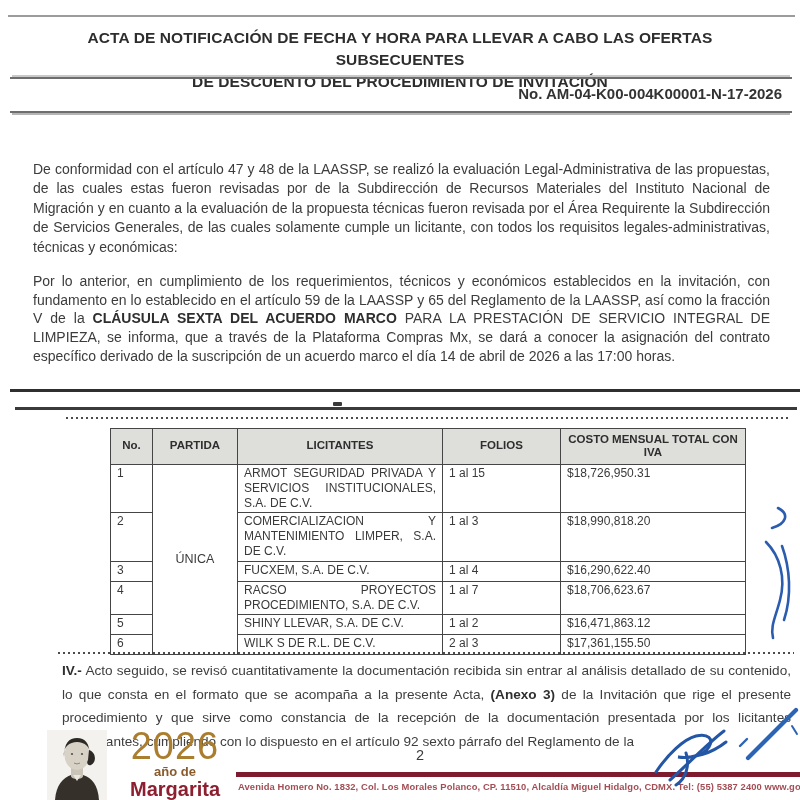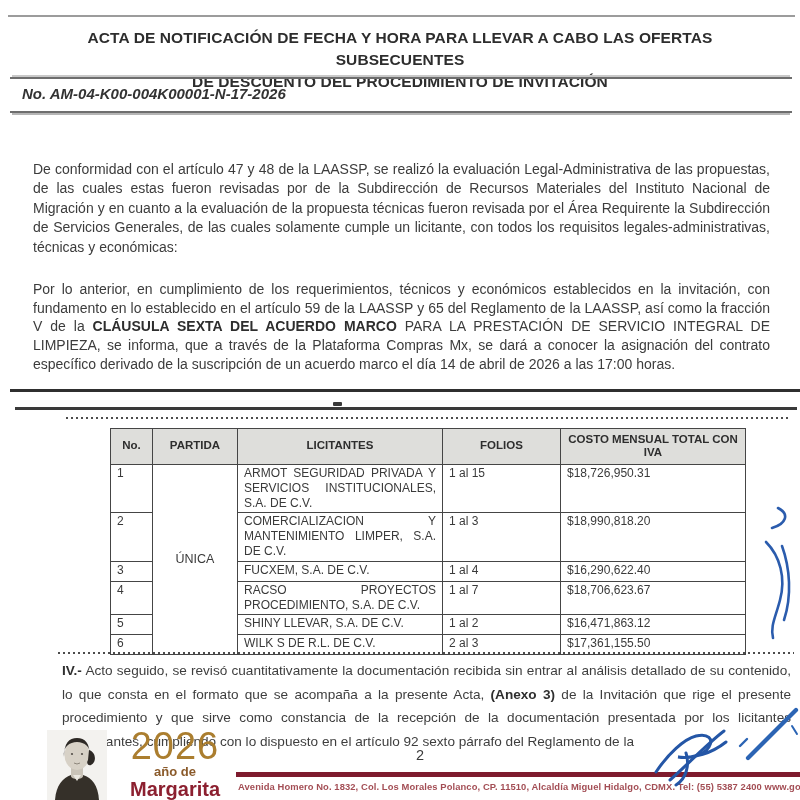--- a/index.html
+++ b/index.html
@@ -17,25 +17,25 @@
     font-weight:bold; font-size:15.5px; line-height:22px; color:#2d2d2d; letter-spacing:.1px;
   }
 
   .subject-box {
     position:absolute; top:77px; left:10px; right:8px;
     border-top:2px solid #6e6e6e; border-bottom:2px solid #6e6e6e;
     box-shadow:0 4px 0 -2px #b5b5b5, 0 -4px 0 -2px #c9c9c9;
     padding:4px 10px 6px 12px;
     font-weight:bold; font-size:15px; line-height:20.5px; color:#333;
   }
-  .subject-number { text-align:left; margin-top:1px;font-style:italic; }
+  .subject-number { text-align:right; margin-top:1px; }
 
   .para { position:absolute; left:33px; width:737px; font-size:14px; text-align:justify; color:#3c3c3c; }
   .p1 { top:160px; line-height:19.4px; }
-  .p2 { top:280px; line-height:18.7px; }
+  .p2 { top:272px; line-height:18.7px; }
   .para b { color:#2e2e2e; }
 
   .sep1 { position:absolute; top:389px; left:10px; right:0; height:3px; background:#2f2f2f; }
   .sep2 { position:absolute; top:407px; left:15px; right:3px; height:2.5px; background:#3a3a3a; }
   .sep2-tick { position:absolute; top:402px; left:333px; width:9px; height:4px; background:#3a3a3a; border-radius:1px; }
 
   .dotted { position:absolute; height:2px;
     background-image:repeating-linear-gradient(to right,#4c4c4c 0 2px, transparent 2px 5px); }
   .dots1 { top:417px; left:66px; right:10px; }
   .dots2 { top:652px; left:58px; right:6px; }

